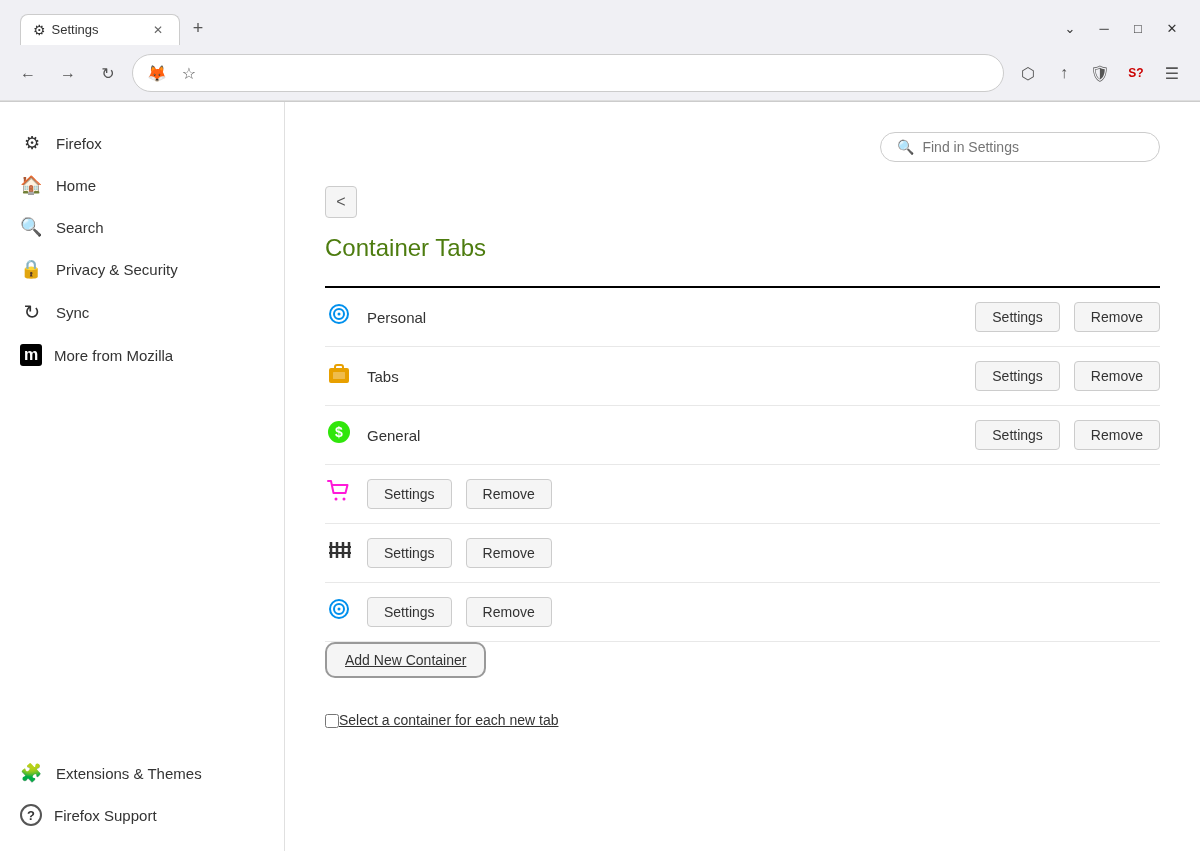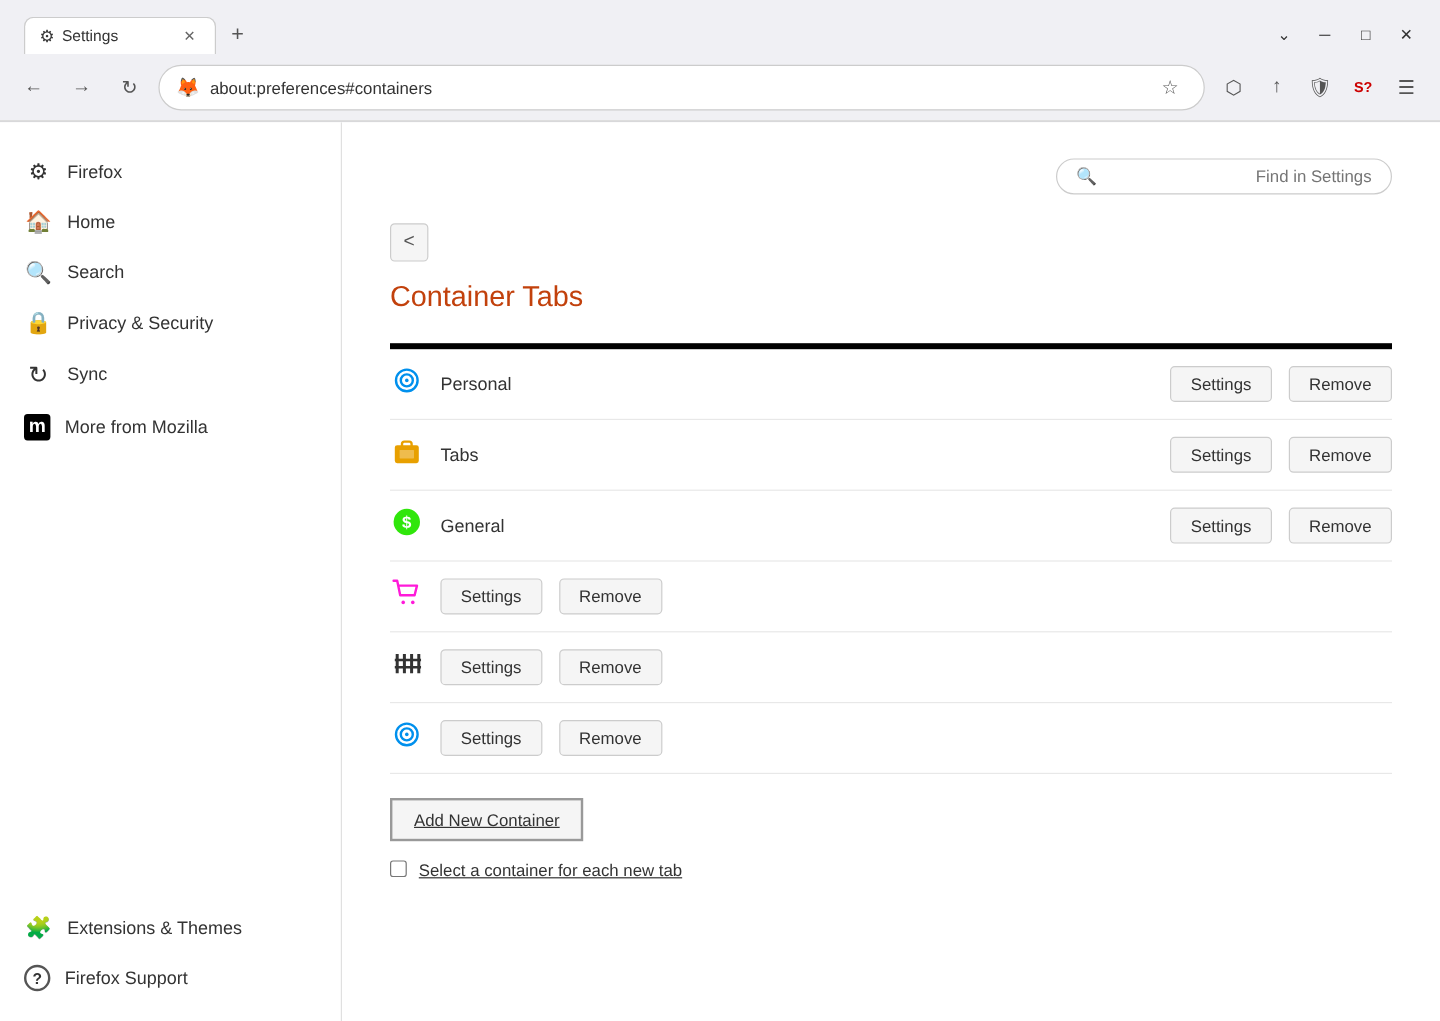--- a/index.html
+++ b/index.html
@@ -36,36 +36,36 @@
     .sidebar-nav { list-style: none; }
     .sidebar-item { display: flex; align-items: center; gap: 12px; padding: 10px 20px; cursor: pointer; font-size: 15px; color: #333; border-radius: 0; }
     .sidebar-icon { font-size: 18px; color: #333; width: 24px; text-align: center; }
     .sidebar-spacer { height: 20px; }
 
     
     .content { flex: 1; padding: 30px 40px; overflow-y: auto; background: #fff; }
     .find-settings-bar { display: flex; justify-content: flex-end; margin-bottom: 24px; }
     .find-settings-input { display: flex; align-items: center; gap: 8px; border: 1px solid #ccc; border-radius: 20px; padding: 6px 16px; width: 280px; background: #fff; }
     .find-icon { color: #888; font-size: 14px; }
-    .find-input { border: none; outline: none; flex: 1; font-size: 14px; color: #ec4899; background: transparent; text-align: right; }
+    .find-input { border: none; outline: none; flex: 1; font-size: 14px; color: #ec4899; background: transparent; }
 
     .back-btn { width: 32px; height: 32px; border: 1px solid #ccc; border-radius: 4px; background: #f5f5f5; cursor: pointer; display: flex; align-items: center; justify-content: center; font-size: 16px; color: #555; margin-bottom: 16px; }
 
-    .page-title { font-size: 24px; font-weight: 400; color: #c2410c; margin-bottom: 24px; }
+    .page-title { font-size: 24px; font-weight: 400; color: #4d7c0f; margin-bottom: 24px; }
 
     .container-list { list-style: none; }
     .container-row { display: flex; align-items: center; padding: 14px 0; border-bottom: 1px solid #e8e8e8; gap: 14px; }
-    .container-row:first-child { border-top: 5px solid #000000; }
+    .container-row:first-child { border-top: 2px solid #000000; }
     .container-icon { font-size: 22px; width: 28px; text-align: center; }
     .container-name { flex: 1; font-size: 15px; color: #333; }
     .container-btn { padding: 6px 16px; border: 1px solid #ccc; border-radius: 4px; background: #f5f5f5; cursor: pointer; font-size: 14px; color: #333; }
 
-    .add-container-btn { display: inline-block; margin-top: 20px; padding: 8px 18px; border: 2px solid #999; border-radius: 0; background: #f5f5f5; cursor: pointer; font-size: 14px; font-weight: 500; color: #333; text-decoration: underline; }
-
-    .select-container-row { display: flex; align-items: flex-start; gap: 10px; margin-top: 16px; }
+    .add-container-btn { display: inline-block; padding: 8px 18px; border: 2px solid #999; border-radius: 10px; background: #f5f5f5; cursor: pointer; font-size: 14px; font-weight: 500; color: #333; text-decoration: underline; }
+
+    .select-container-row { display: flex; align-items: flex-end; margin-top: 34px; }
     .checkbox { width: 14px; height: 14px; border: 1px solid #888; cursor: pointer; }
     .select-container-label { font-size: 14px; color: #333; text-decoration: underline; cursor: pointer; }
 
     
     .icon-personal { color: #0090ed; }
     .icon-work { color: #e8a000; }
     .icon-banking { color: #30e60b; }
     .icon-shopping { color: #ff1ad9; }
     .icon-facebook { color: #000; }
     .icon-google { color: #0090ed; }
@@ -93,21 +93,20 @@
       <button class="win-control close">✕</button>
     </div>
   </div>
 
   <div class="nav-bar">
     <button class="nav-btn">←</button>
     <button class="nav-btn">→</button>
     <button class="nav-btn">↻</button>
     <div class="address-bar">
       <span class="firefox-logo">🦊</span>
-      <span class="address-text">about:preferences#containers</span>
       <button class="star-btn">☆</button>
     </div>
     <div class="toolbar-icons">
       <button class="toolbar-icon">⬡</button>
       <button class="toolbar-icon">↑</button>
       <button class="toolbar-icon">🛡</button>
       <button class="toolbar-icon" style="font-size:12px; font-weight:bold; color:#c00;">S?</button>
       <button class="toolbar-icon">☰</button>
     </div>
   </div>

